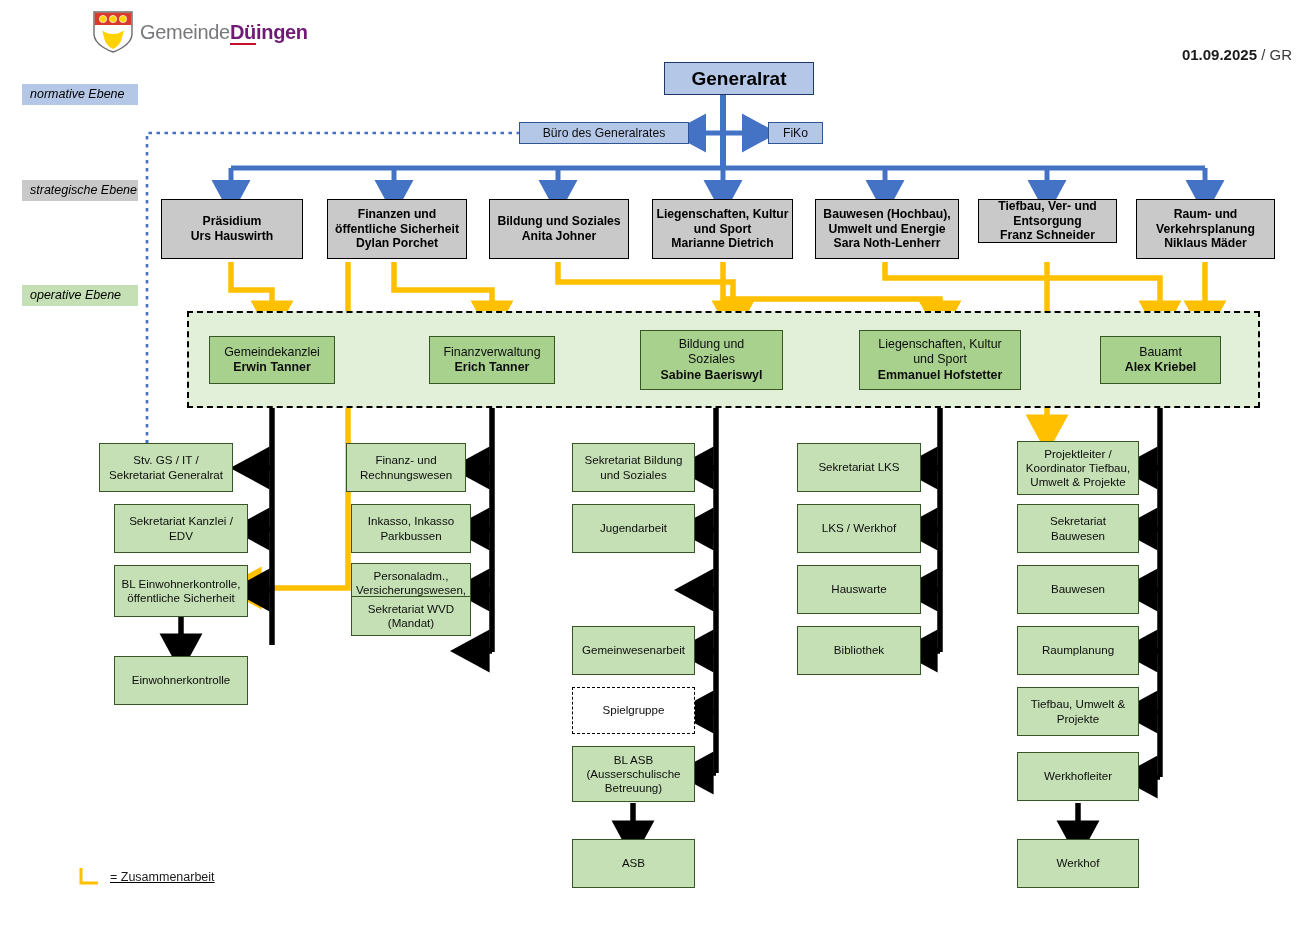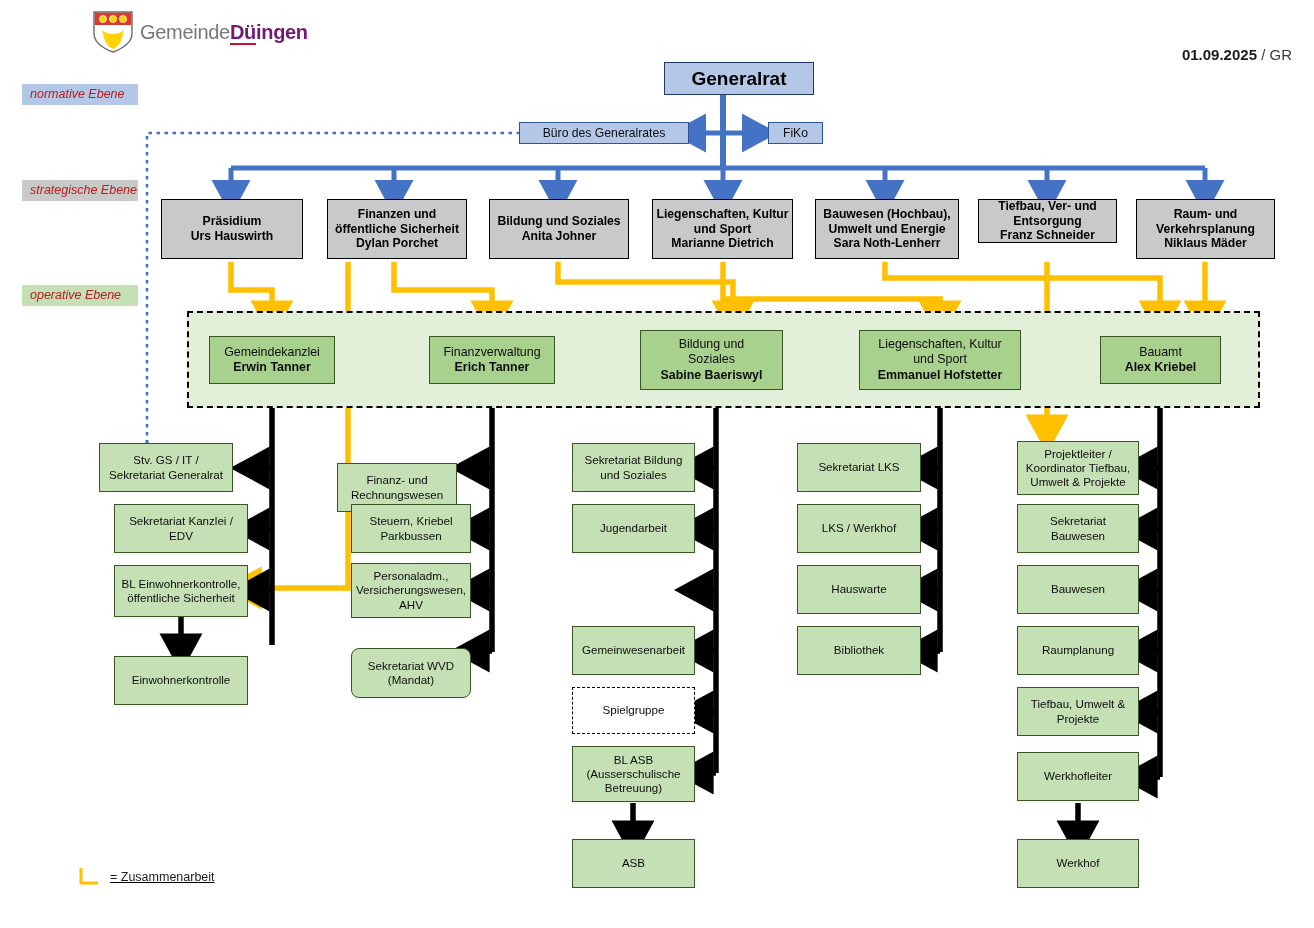--- a/index.html
+++ b/index.html
@@ -60,21 +60,21 @@
     color: #1b1b1b;
     white-space: nowrap;
   }
   #date-label b { font-weight: bold; }
   #date-label span.grey { color: #3c3c3c; }
   
   .level-tag {
     position: absolute;
     font-style: italic;
     font-size: 12.5px;
-    color: #b91c1c;
+    color: #000000;
     padding: 3px 8px 4px 8px;
     white-space: nowrap;
   }
   #level-normative { left: 22px; top: 84px; background: #b4c7e7; width: 116px; }
   #level-strategic { left: 22px; top: 180px; background: #c9c9c9; width: 116px; }
   #level-operative { left: 22px; top: 285px; background: #c5e0b4; width: 116px; }
   
   .blue-box {
     background: #b4c7e7;
     border: 1.4px solid #2f5597;
@@ -343,34 +343,34 @@
     <span>EDV</span>
   </div>
   <div class="node green-leaf" style="left:114px; top:565px; width:134px; height:52px;">
     <span>BL Einwohnerkontrolle,</span>
     <span>öffentliche Sicherheit</span>
   </div>
   <div class="node green-leaf" style="left:114px; top:656px; width:134px; height:49px;">
     <span>Einwohnerkontrolle</span>
   </div>
 
-  <div class="node green-leaf" style="left:337px; top:443px; width:120px; height:49px;margin-top:20px;">
+  <div class="node green-leaf" style="left:346px; top:443px; width:120px; height:49px;">
     <span>Finanz- und</span>
     <span>Rechnungswesen</span>
   </div>
   <div class="node green-leaf" style="left:351px; top:504px; width:120px; height:49px;">
-    <span>Steuern, Kriebel</span>
+    <span>Inkasso, Inkasso</span>
     <span>Parkbussen</span>
   </div>
   <div class="node green-leaf" style="left:351px; top:563px; width:120px; height:55px;">
     <span>Personaladm.,</span>
     <span>Versicherungswesen,</span>
     <span>AHV</span>
   </div>
-  <div class="node green-leaf" style="left:351px; top:648px; width:120px; height:50px;border-radius:8px;">
+  <div class="node green-leaf" style="left:351px; top:596px; width:120px; height:40px;">
     <span>Sekretariat WVD</span>
     <span>(Mandat)</span>
   </div>
 
   <div class="node green-leaf" style="left:572px; top:443px; width:123px; height:49px;">
     <span>Sekretariat Bildung</span>
     <span>und Soziales</span>
   </div>
   <div class="node green-leaf" style="left:572px; top:504px; width:123px; height:49px;">
     <span>Jugendarbeit</span>

